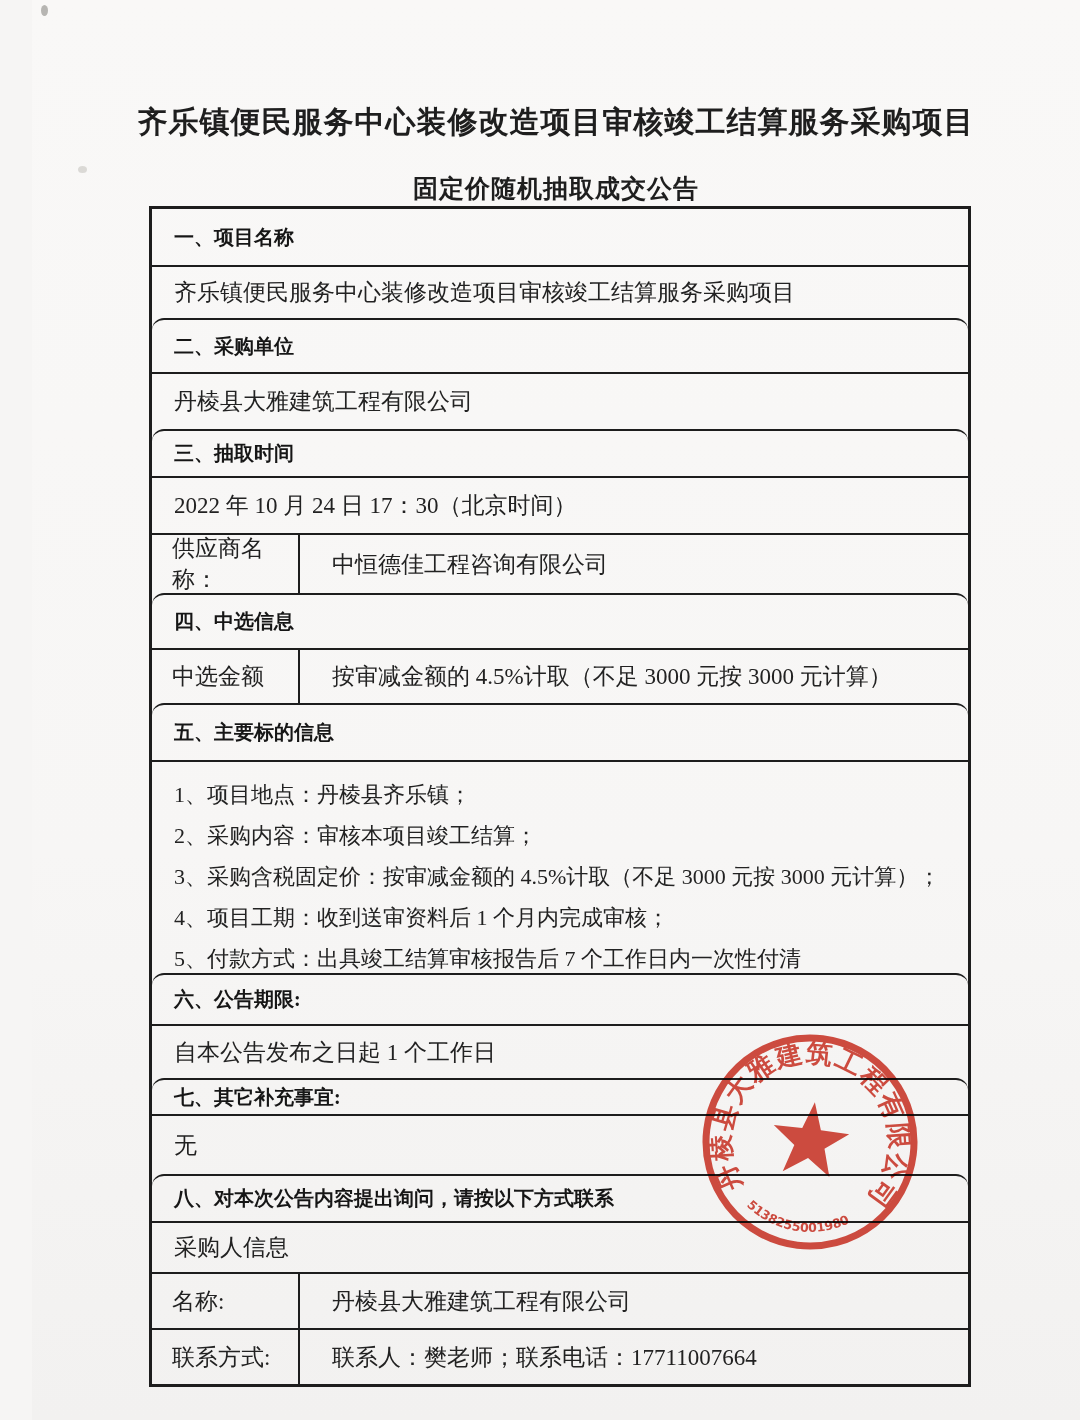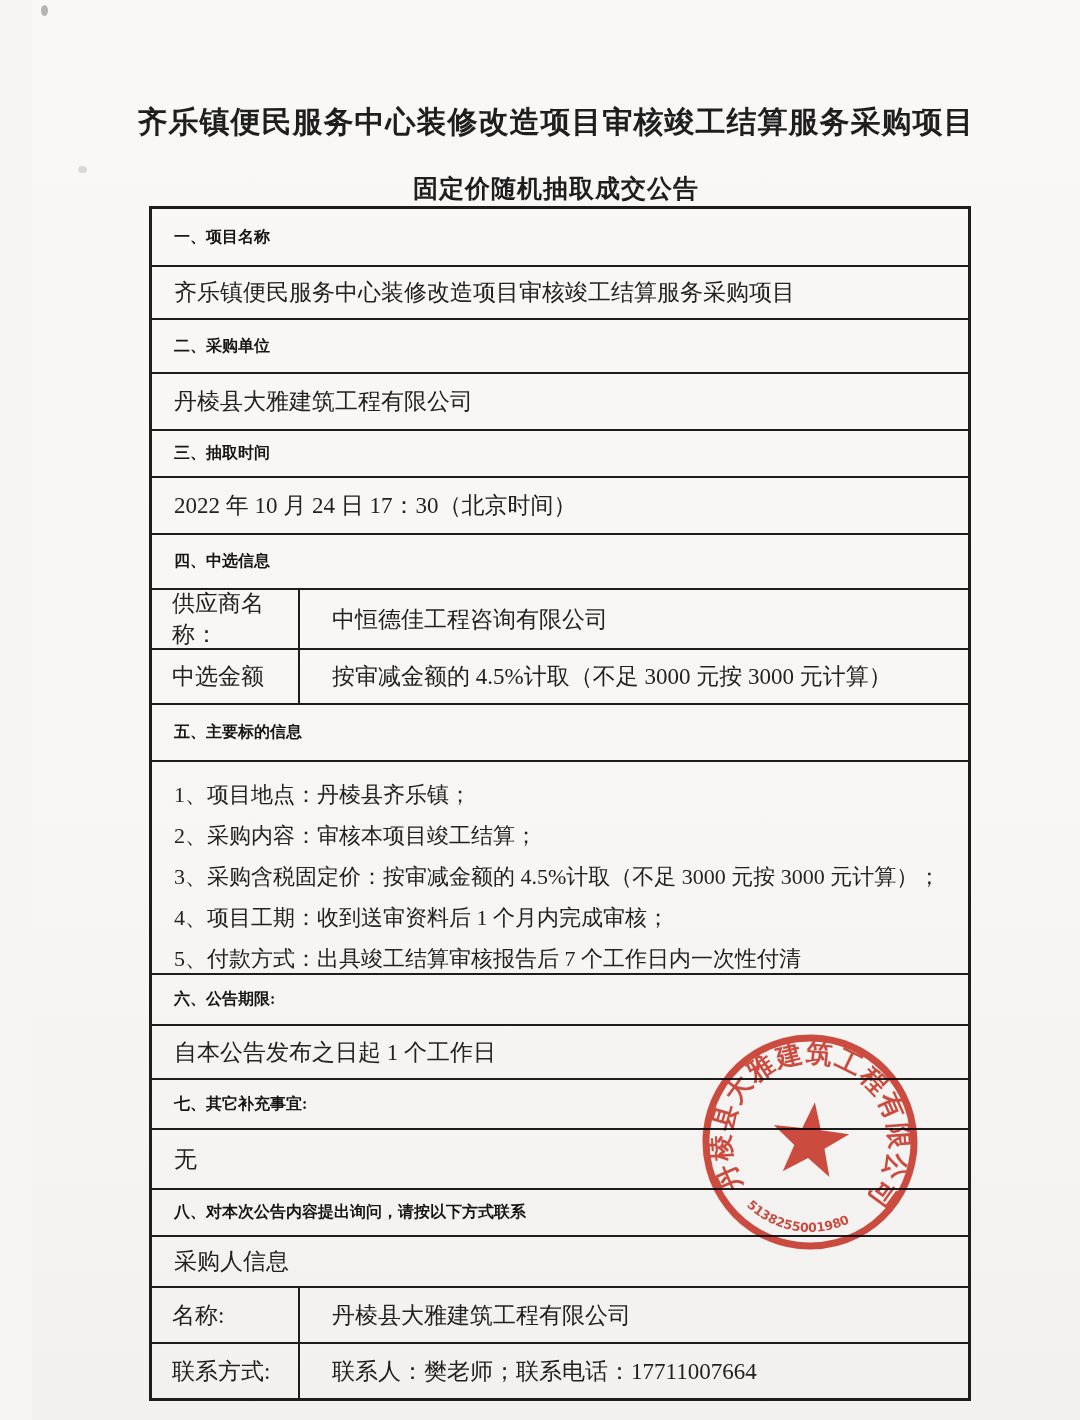--- a/index.html
+++ b/index.html
@@ -32,33 +32,33 @@
   }
   .row {
     border-top:2px solid #1d1d1d;
     display:flex; align-items:center;
     padding-left:22px;
     font-size:23px;
     box-sizing:border-box;
     color:#222;
   }
   .row:first-child { border-top:none; }
-  .row.header { font-weight:bold; font-size:16px; color:#161616; }
+  .row.header { font-weight:bold; font-size:20px; color:#161616;border-radius:12px; }
   .row.kv { padding-left:0; }
   .kv .kv-label {
     width:148px; padding-left:20px;
     align-self:stretch; display:flex; align-items:center;
     border-right:2px solid #1d1d1d;
     box-sizing:border-box;
   }
   .kv .kv-value { flex:1; padding-left:32px; display:flex; align-items:center; }
   .row.list { display:block; padding:12px 22px 8px 22px; }
   .list .li { height:41px; display:flex; align-items:center; font-size:22px; }
 
-  .h47{height:47px}.h50{height:50px}.h51{height:51px}.h52{height:56px}
+  .h47{height:47px}.h50{height:36px}.h51{height:51px}.h52{height:56px}
   .h53{height:53px}.h54{height:54px}.h55{height:55px}.h56{height:56px}
   .h57{height:57px}.h60{height:60px}.h213{height:213px}
 
   .stamp {
     position:absolute; left:666px; top:1030px;
     width:224px; height:224px;
     mix-blend-mode:multiply;
     opacity:.88;
     pointer-events:none;
   }
@@ -77,26 +77,26 @@
   <div class="doc-title line1">齐乐镇便民服务中心装修改造项目审核竣工结算服务采购项目</div>
   <div class="doc-title line2">固定价随机抽取成交公告</div>
 
   <div class="doc-table">
     <div class="row header h56">一、项目名称</div>
     <div class="row value h53">齐乐镇便民服务中心装修改造项目审核竣工结算服务采购项目</div>
     <div class="row header h54">二、采购单位</div>
     <div class="row value h57">丹棱县大雅建筑工程有限公司</div>
     <div class="row header h47">三、抽取时间</div>
     <div class="row value h57">2022 年 10 月 24 日 17：30（北京时间）</div>
-    <div class="row header h55">四、中选信息</div>
-
     <div class="row kv h60">
       <div class="kv-label">供应商名称：</div>
       <div class="kv-value">中恒德佳工程咨询有限公司</div>
     </div>
+
+    <div class="row header h55">四、中选信息</div>
     <div class="row kv h55">
       <div class="kv-label">中选金额</div>
       <div class="kv-value">按审减金额的 4.5%计取（不足 3000 元按 3000 元计算）</div>
     </div>
 
     <div class="row header h57">五、主要标的信息</div>
 
     <div class="row list h213">
       <div class="li">1、项目地点：丹棱县齐乐镇；</div>
       <div class="li">2、采购内容：审核本项目竣工结算；</div>

